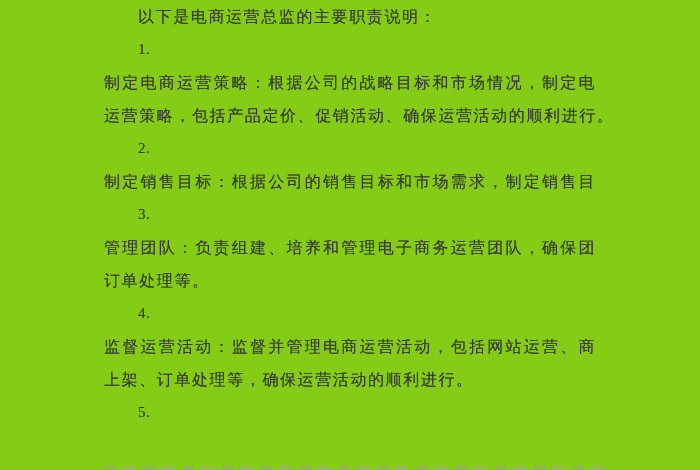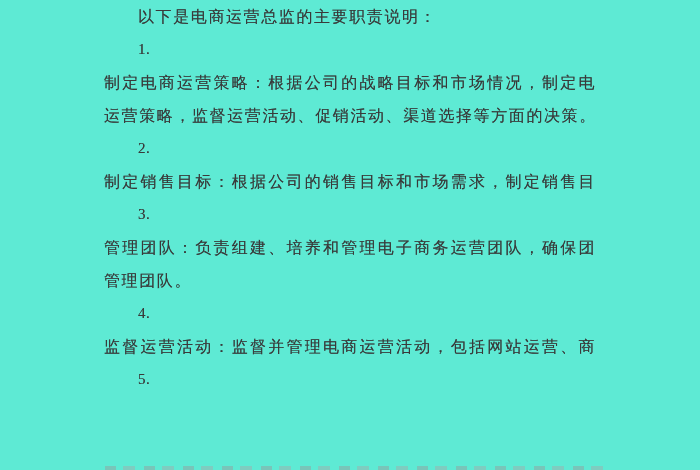--- a/index.html
+++ b/index.html
@@ -4,21 +4,21 @@
 <style>
   html, body {
     margin: 0;
     padding: 0;
     background: #ffffff;
   }
   .page {
     position: relative;
     width: 700px;
     height: 470px;
-    background: #5eead4;
+    background: #84cc16;
     overflow: hidden;
     font-family: "Liberation Serif", "DejaVu Serif", serif;
   }
   .doc {
     position: absolute;
     top: 0;
     left: 104px;
     width: 492px;
     color: #3a3a3a;
     font-size: 16px;
@@ -65,30 +65,31 @@
 </head>
 <body>
 
 <div class="page">
   <div class="doc">
 
     <div class="line indent">以下是电商运营总监的主要职责说明：</div>
 
     <div class="line indent num">1.</div>
     <div class="line just">制定电商运营策略：根据公司的战略目标和市场情况，制定电商</div>
-    <div class="line">运营策略，监督运营活动、促销活动、渠道选择等方面的决策。</div>
+    <div class="line">运营策略，包括产品定价、促销活动、确保运营活动的顺利进行。</div>
 
     <div class="line indent num">2.</div>
     <div class="line just">制定销售目标：根据公司的销售目标和市场需求，制定销售目标</div>
 
     <div class="line indent num">3.</div>
     <div class="line just">管理团队：负责组建、培养和管理电子商务运营团队，确保团队</div>
-    <div class="line">管理团队。</div>
+    <div class="line">订单处理等。</div>
 
     <div class="line indent num">4.</div>
     <div class="line just">监督运营活动：监督并管理电商运营活动，包括网站运营、商品</div>
+    <div class="line">上架、订单处理等，确保运营活动的顺利进行。</div>
 
     <div class="line indent num">5.</div>
 
   </div>
 
   <div class="clipped-row"></div>
 </div>
 
 </body></html>

